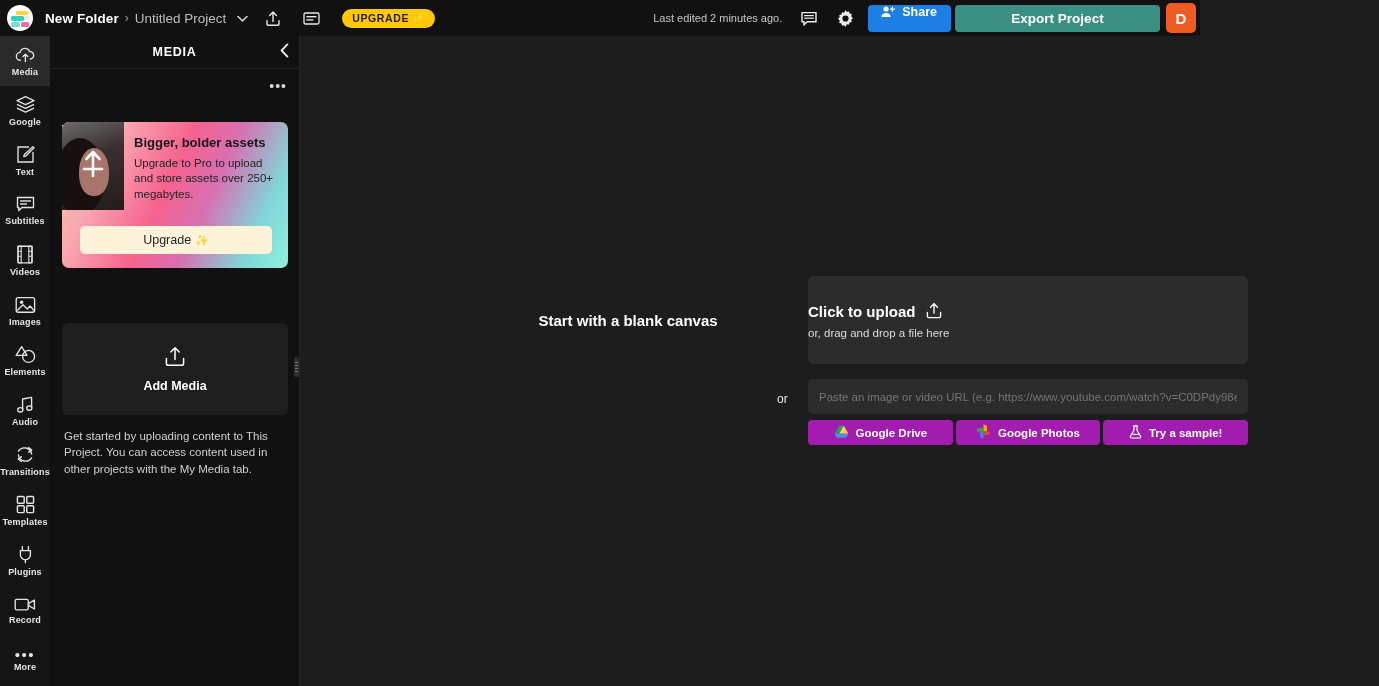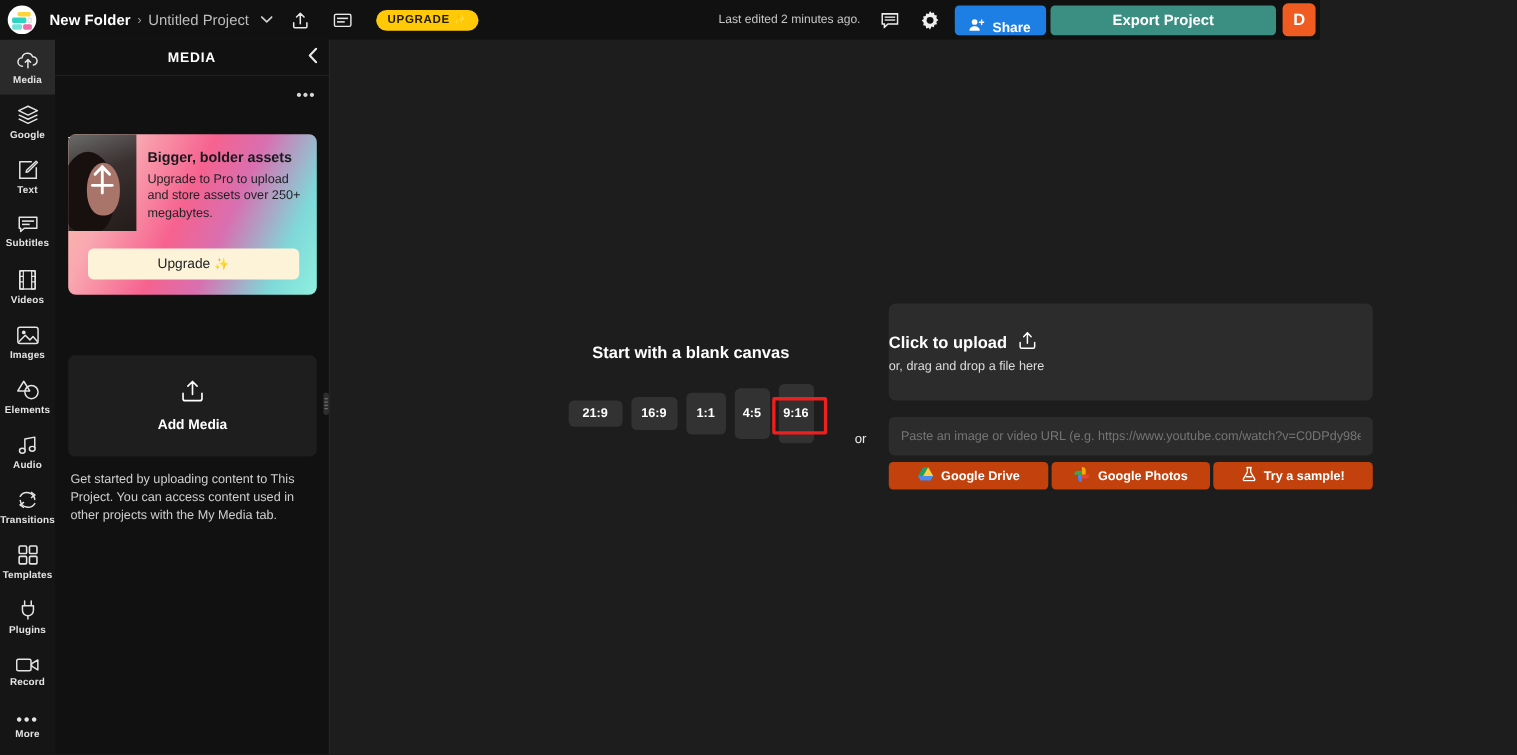--- a/index.html
+++ b/index.html
@@ -45,21 +45,21 @@
     background:#ffc907; color:#231c00; font-size:10.5px; font-weight:bold;
     letter-spacing:.6px; display:flex; align-items:center; gap:4px; cursor:pointer;
   }
   .upgrade-pill .spark { font-size:9px; color:#fff6c9; }
 
   .tb-right { margin-left:auto; display:flex; align-items:center; height:36px; }
   .last-edited { color:#c6c6c6; font-size:11px; margin-right:14px; }
   .tb-right .tb-icon-btn { margin-left:0; margin-right:10px; }
   .share-btn {
     background:#1d7ee3; color:#fff; height:27px; border-radius:4px;
-    padding:0 14px 0 11px; display:flex; align-items:flex-end; gap:7px;
+    padding:0 14px 0 11px; display:flex; align-items:flex-start; gap:7px;
     font-size:12.5px; font-weight:bold; cursor:pointer; margin-right:4px;
   }
   .export-btn {
     background:#3a8f82; color:#ffffff; height:27px; min-width:205px;
     border-radius:4px; display:flex; align-items:center; justify-content:center;
     font-size:13.5px; font-weight:bold; cursor:pointer;
   }
   .avatar {
     width:30px; height:30px; border-radius:5px; background:#ef5b20;
     color:#fff; font-size:15px; font-weight:bold;
@@ -201,21 +201,21 @@
   .urlinput {
     width:440px; height:35px; margin-top:15px; background:#2c2c2c; border-radius:5px;
     display:flex; align-items:center; padding:0 11px; overflow:hidden;
   }
   .urlinput input {
     width:100%; background:transparent; border:0; outline:0;
     color:#cbcbcb; font-size:11.5px; font-family:"Liberation Sans", sans-serif;
   }
   .srcrow { display:flex; gap:3px; margin-top:6px; }
   .srcbtn {
-    flex:1; height:25px; background:#c2410c; border-radius:4px;
+    flex:1; height:25px; background:#a21caf; border-radius:4px;
     display:flex; align-items:center; justify-content:center; gap:7px;
     color:#ffffff; font-size:11.5px; font-weight:bold; cursor:pointer;
   }
 </style>
 </head>
 <body>
 
 <div id="app">
 
   <div class="topbar">
@@ -481,27 +481,20 @@
         <i></i>
         <i></i>
         <i></i>
       </span>
   </div>
 
   <div class="main">
 
     <div class="blank-col">
       <div class="blank-title">Start with a blank canvas</div>
-      <div class="ratios">
-        <div class="ratio r219">21:9</div>
-        <div class="ratio r169">16:9</div>
-        <div class="ratio r11">1:1</div>
-        <div class="ratio r45">4:5</div>
-        <div class="ratio r916 sel-outline">9:16</div>
-      </div>
     </div>
 
     <span class="or-txt">or</span>
 
     <div class="uploadcol">
       <div class="dropzone">
         <div class="dz-title">
           <span>Click to upload</span>
           <span>
             <svg width="18" height="17" viewBox="0 0 18 17">

